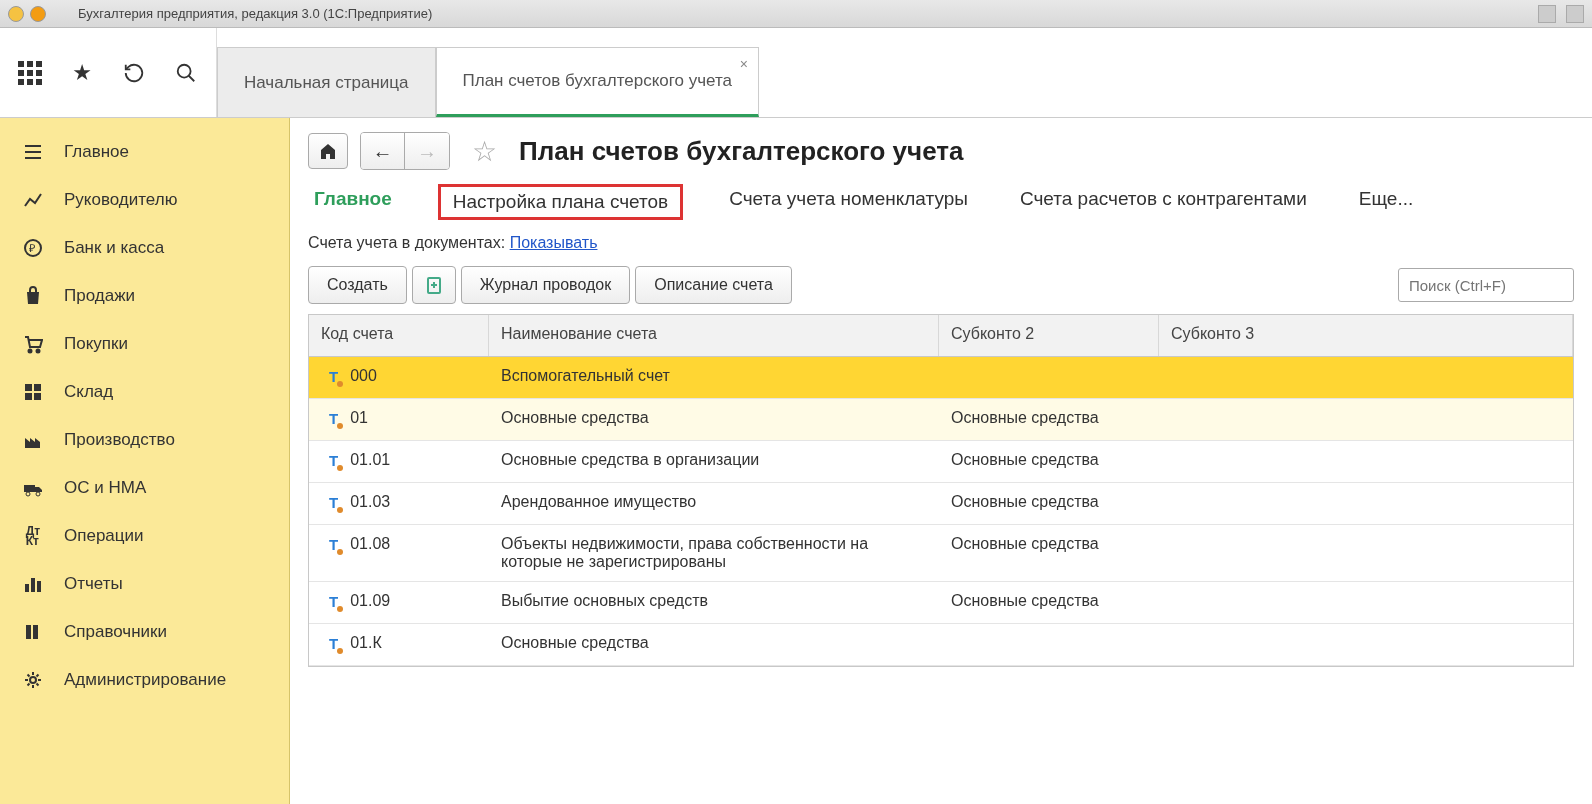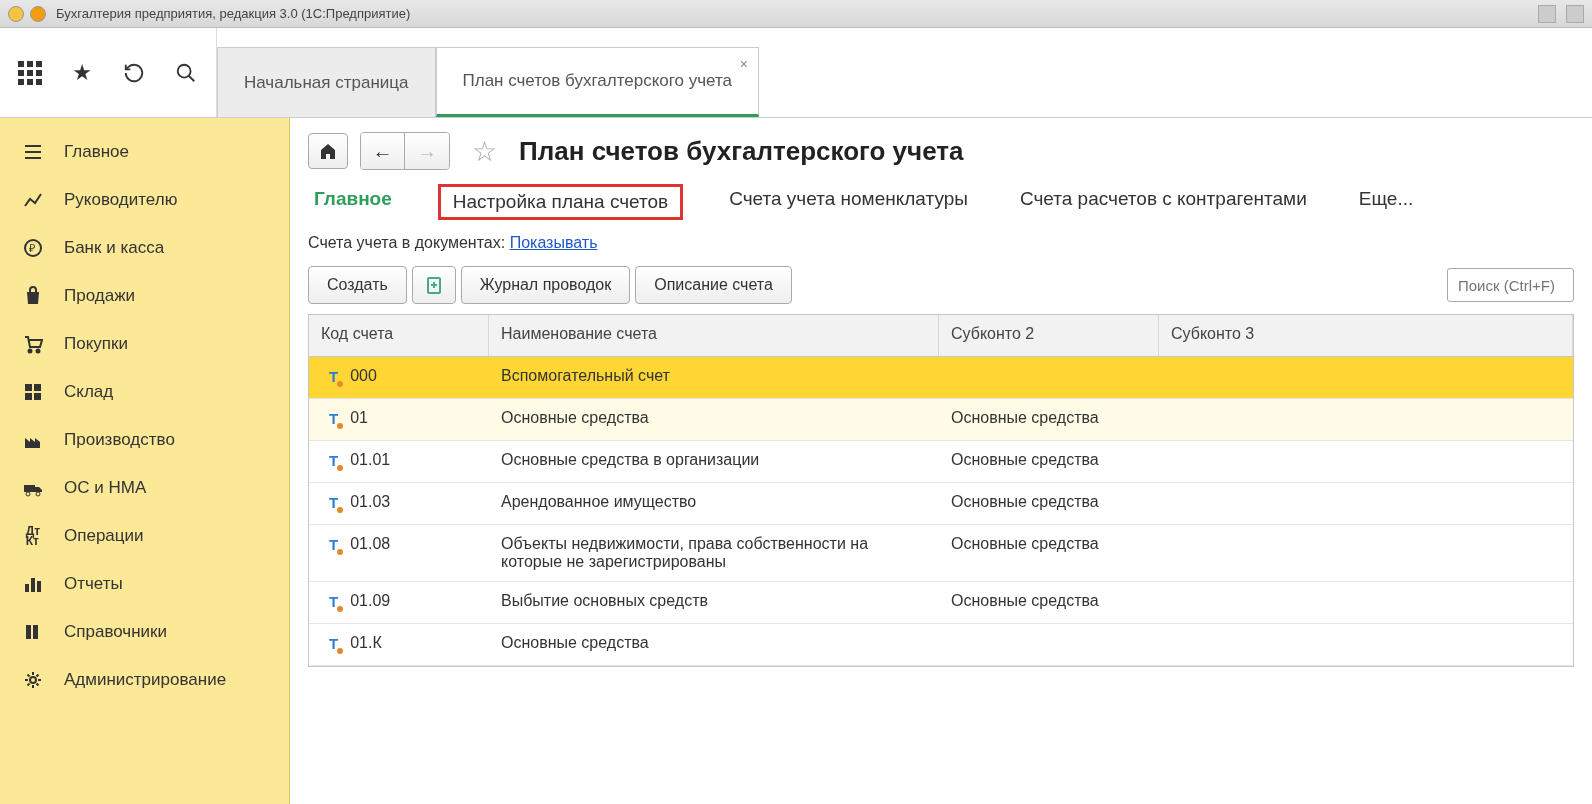--- a/index.html
+++ b/index.html
@@ -3,21 +3,21 @@
 <meta charset="utf-8">
 <style>
 * { box-sizing: border-box; margin: 0; padding: 0; }
 body { font-family: Arial, sans-serif; font-size: 14px; background: #e8e8e8; width: 1592px; height: 804px; overflow: hidden; }
 
 
 .title-bar { height: 28px; background: linear-gradient(#e8e8e8,#d8d8d8); display: flex; align-items: center; padding: 0 8px; border-bottom: 1px solid #bbb; }
 .title-bar .win-btn { width: 16px; height: 16px; border-radius: 50%; margin-right: 6px; display:inline-block; border:1px solid #999; }
 .win-btn.yellow { background:#f5c242; }
 .win-btn.orange { background:#f39c12; }
-.title-bar .title-text { margin-left: 4px; color:#444; font-size:13px; }
+.title-bar .title-text { margin-left: 26px; color:#444; font-size:13px; }
 .title-bar .right-icons { margin-left:auto; display:flex; gap:10px; }
 .title-bar .right-icons .ico { width:18px; height:18px; background:#ccc; border:1px solid #aaa; }
 
 
 .top-row { height: 90px; background:#fff; display:flex; align-items:stretch; border-bottom:1px solid #ccc; }
 .top-icons { display:flex; align-items:center; padding:0 18px; gap:28px; border-right:1px solid #ddd; }
 .top-icons .ticon { width:24px; height:24px; display:flex; align-items:center; justify-content:center; color:#333; font-size:22px; }
 .grid9 { display:grid; grid-template-columns:repeat(3,6px); grid-template-rows:repeat(3,6px); gap:3px; }
 .grid9 span { background:#333; width:6px; height:6px; }
 
@@ -48,21 +48,21 @@
 .subtab { color:#333; padding:4px 6px; }
 .subtab.active { color:#2e9e5b; font-weight:bold; }
 .subtab.highlighted { border:3px solid #d33; padding:4px 12px; }
 
 .doc-line { margin-bottom:14px; font-size:16px; color:#333; }
 .doc-line a { color:#2156c9; text-decoration:underline; }
 
 .action-row { display:flex; gap:5px; align-items:center; margin-bottom:10px; }
 .btn { height:38px; padding:0 18px; border:1px solid #aaa; border-radius:4px; background:linear-gradient(#fff,#eee); font-size:16px; color:#333; display:flex; align-items:center; }
 .btn.icon-only { width:44px; padding:0; justify-content:center; }
-.search-box { margin-left:auto; height:34px; border:1px solid #aaa; border-radius:3px; padding:0 10px; width:127px; font-size:15px; color:#888; }
+.search-box { margin-left:auto; height:34px; border:1px solid #aaa; border-radius:3px; padding:0 10px; width:176px; font-size:15px; color:#888; }
 
 
 .tbl { border:1px solid #c8c8c8; width:100%; }
 .tbl-head { display:flex; background:#f2f2f2; border-bottom:1px solid #c8c8c8; height:42px; }
 .th { padding:10px 12px; font-size:16px; color:#444; border-right:1px solid #d8d8d8; }
 .col-code { width:180px; }
 .col-name { width:450px; }
 .col-sub1 { width:260px; }
 .col-sub2 { width:220px; }
 .col-sub3 { flex:1; }

